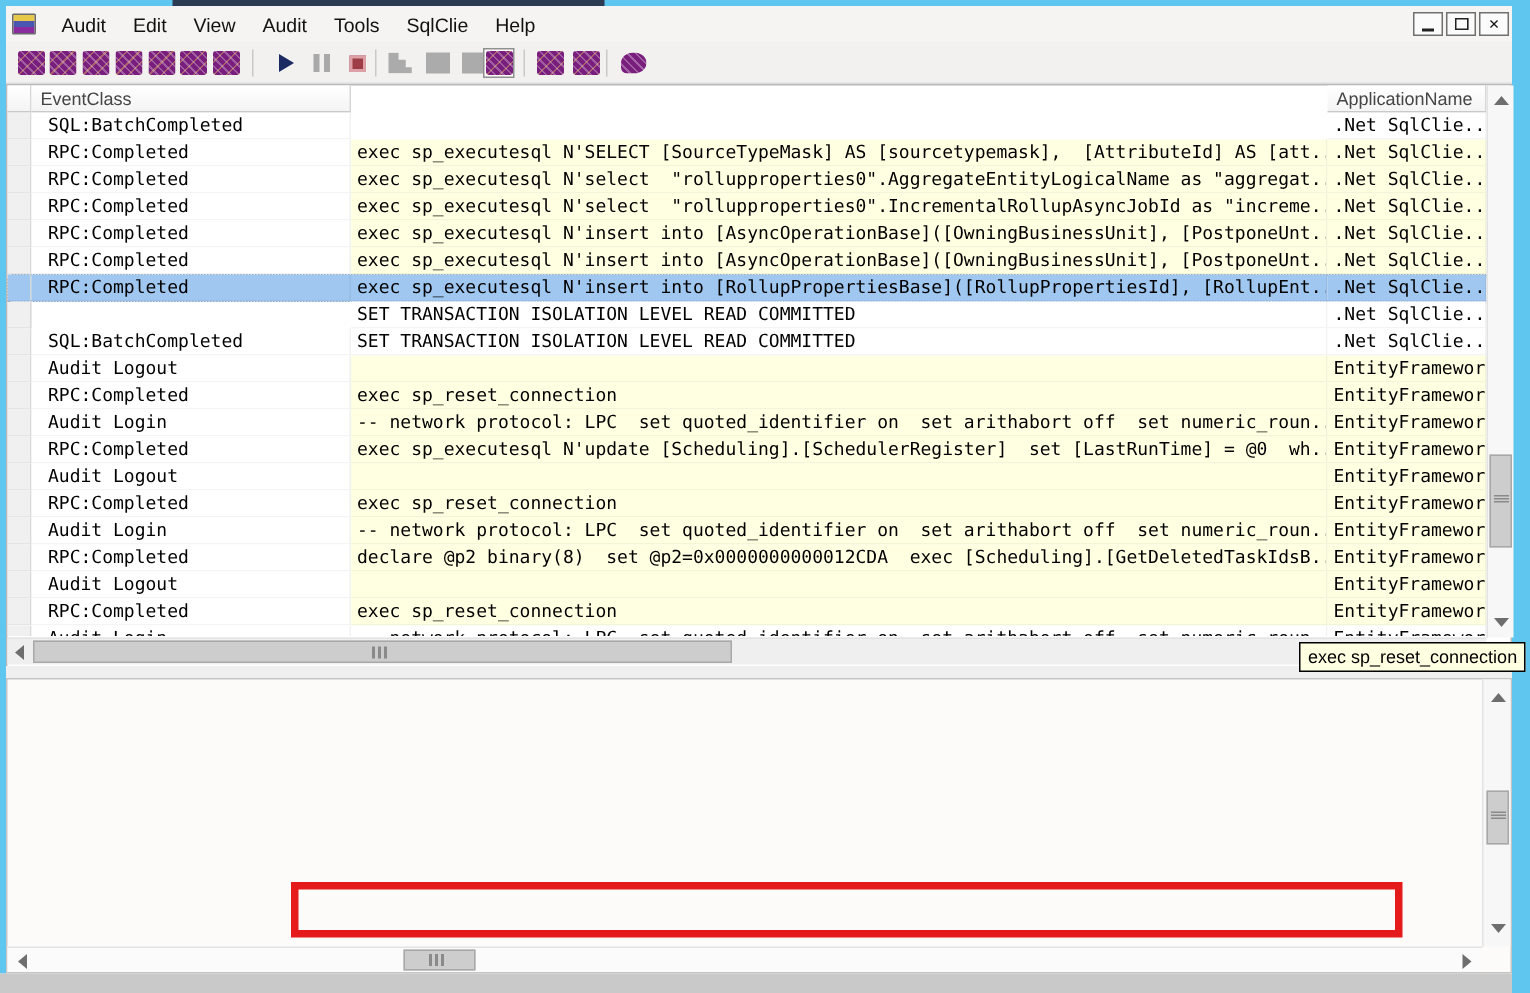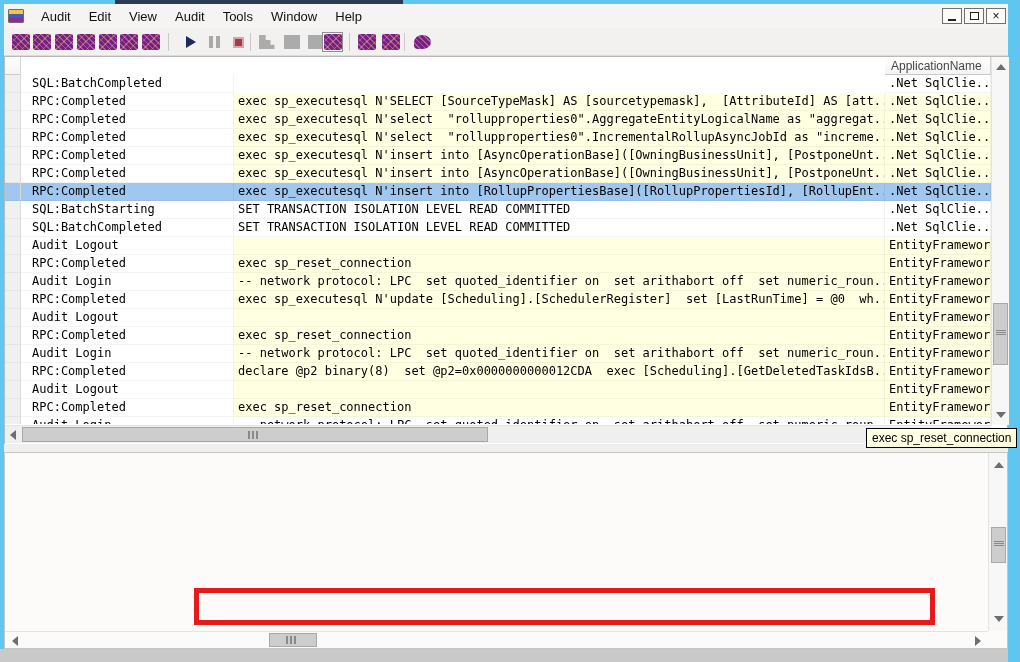--- a/index.html
+++ b/index.html
@@ -99,21 +99,21 @@
   <div class="side-border-right"></div>
 
   <div class="menubar">
     <div class="app-icon"></div>
     <div class="menu-items">
         <span class="menu-item">Audit</span>
         <span class="menu-item">Edit</span>
         <span class="menu-item">View</span>
         <span class="menu-item">Audit</span>
         <span class="menu-item">Tools</span>
-        <span class="menu-item">Window</span>
+        <span class="menu-item">SqlClie</span>
         <span class="menu-item">Help</span>
       </div>
     <div class="win-controls">
       <div class="win-btn">
           <span class="glyph-min"></span>
         </div>
       <div class="win-btn">
           <span class="glyph-restore"></span>
         </div>
       <div class="win-btn">
@@ -178,20 +178,21 @@
         <span class="ic-purple"></span>
       </div>
       <div class="tb-sep" style="left: 400px;"></div>
       <div class="tb-btn" style="left: 408px;">
         <span class="ic-bubble"></span>
       </div>
     </div>
 
   <div class="grid">
     <div class="hdr" style="left:0;width:16px;"></div>
+    <div class="hdr" style="left:16px;width:213px;">EventClass</div>
     <div class="hdr" style="left:880px;width:106px;">ApplicationName</div>
 
     <div class="rows">
         <div class="row bg-white" style="top: 0px;">
           <div class="cell c-sel"></div>
           <div class="cell c-evt">SQL:BatchCompleted</div>
           <div class="cell c-app">.Net SqlClie..</div>
         </div>
         <div class="row bg-yellow" style="top: 18px;">
           <div class="cell c-sel"></div>
@@ -224,21 +225,20 @@
           <div class="cell c-app">.Net SqlClie..</div>
         </div>
         <div class="row bg-yellow selected" style="top: 108px;">
           <div class="cell c-sel"></div>
           <div class="cell c-evt">RPC:Completed</div>
           <div class="cell c-txt">exec sp_executesql N'insert into [RollupPropertiesBase]([RollupPropertiesId], [RollupEnt...</div>
           <div class="cell c-app">.Net SqlClie..</div>
         </div>
         <div class="row bg-white" style="top: 126px;">
           <div class="cell c-sel"></div>
-          <div class="cell c-evt">SQL:BatchStarting</div>
           <div class="cell c-txt">SET TRANSACTION ISOLATION LEVEL READ COMMITTED</div>
           <div class="cell c-app">.Net SqlClie..</div>
         </div>
         <div class="row bg-white" style="top: 144px;">
           <div class="cell c-sel"></div>
           <div class="cell c-evt">SQL:BatchCompleted</div>
           <div class="cell c-txt">SET TRANSACTION ISOLATION LEVEL READ COMMITTED</div>
           <div class="cell c-app">.Net SqlClie..</div>
         </div>
         <div class="row bg-yellow" style="top: 162px;">

